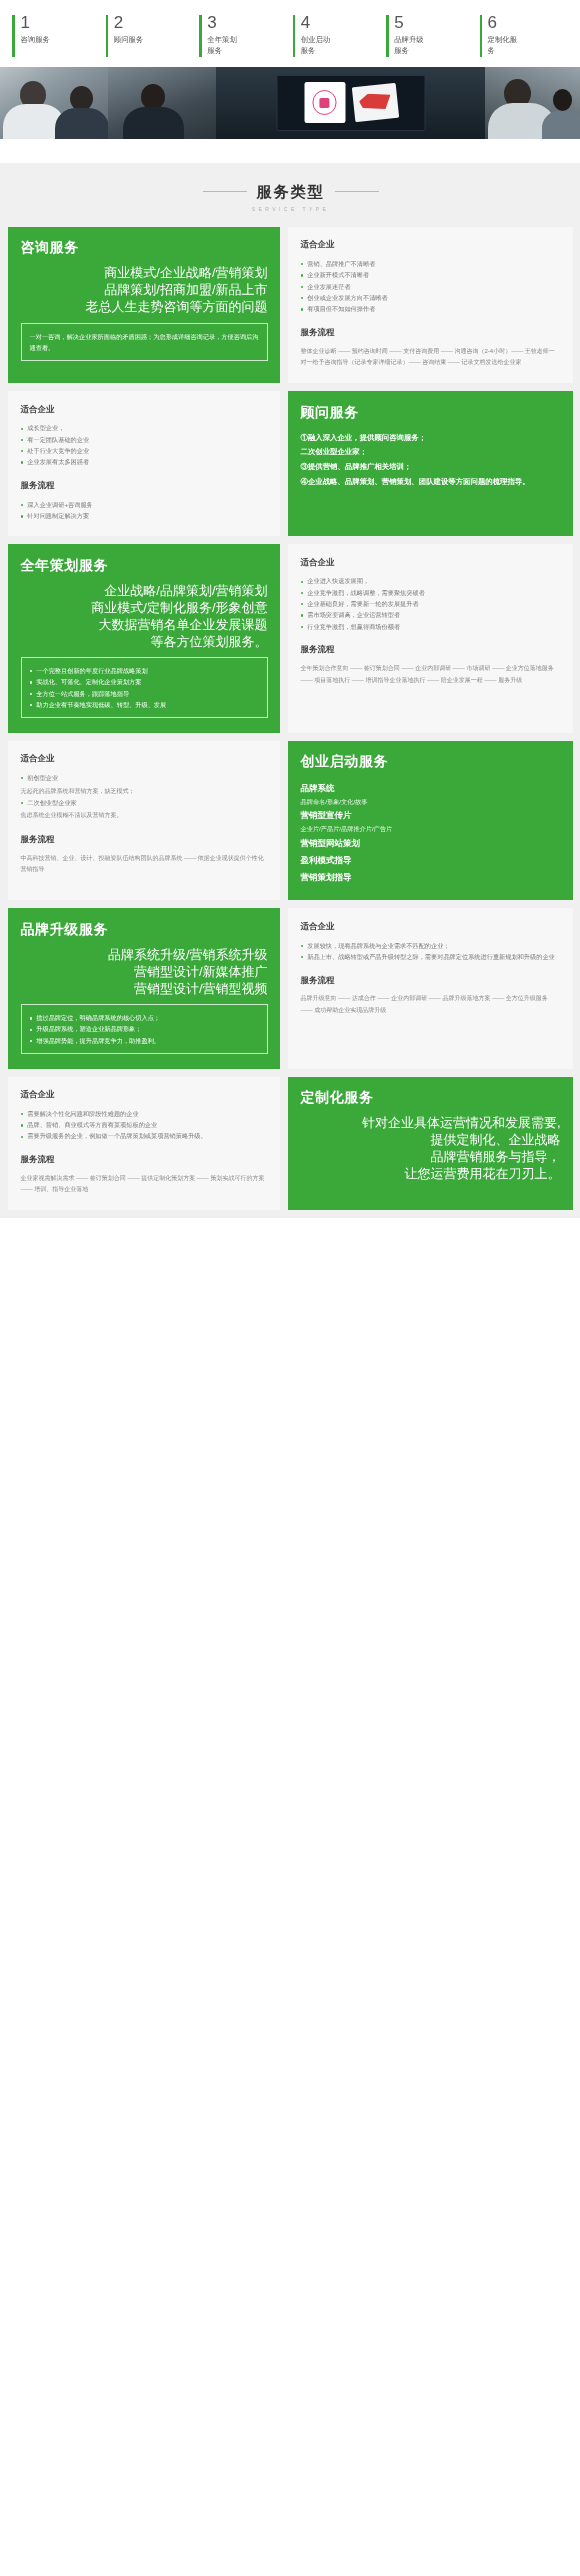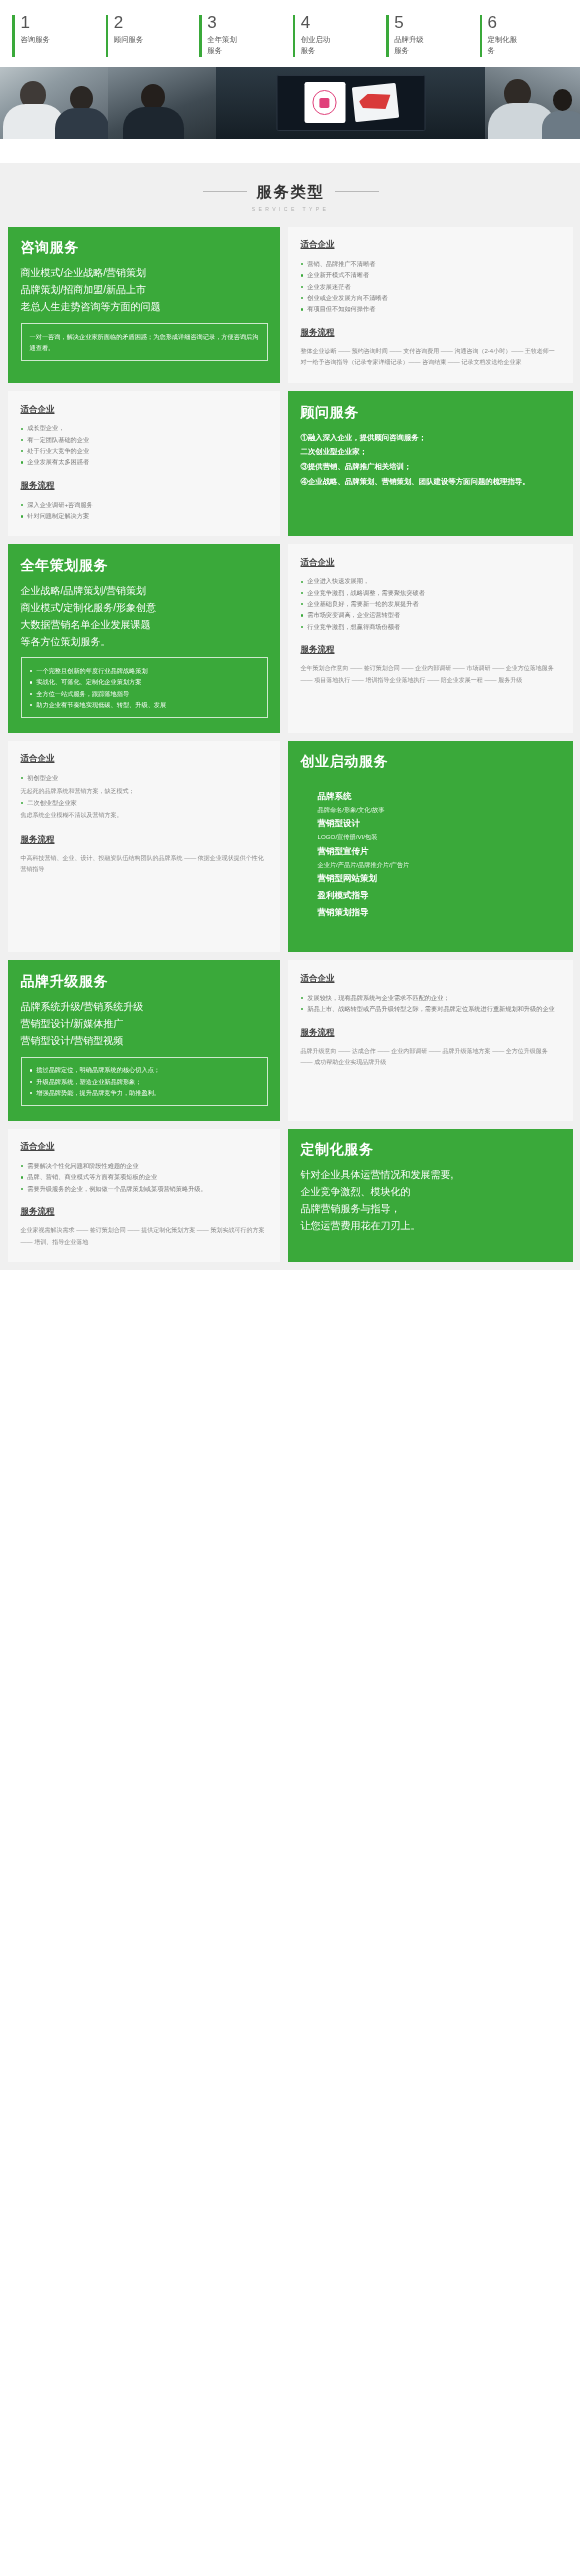--- a/index.html
+++ b/index.html
@@ -133,24 +133,24 @@
     font-size:14px;
     font-weight:bold;
     letter-spacing:0.6px;
   }
   .panel.green h2{color:#ffffff;}
   .panel.grey h3, .panel.green h3{
     margin:0 0 6.8px 0;
     font-size:8.5px;
     font-weight:bold;
   }
-  .panel.grey h3{color:#444;text-decoration:underline;}
+  .panel.grey h3{color:#444;}
   .panel.grey .sub-head{margin-top:12.5px;}
 
-  .lead{font-size:10px;line-height:13.6px;margin:0 0 3.4px 0;}
+  .lead{font-size:13px;line-height:13.6px;margin:0 0 3.4px 0;text-align:right;}
   .panel.green .lead{color:#ffffff;}
 
   ul.dash{list-style:none;margin:0;padding:0;}
   ul.dash li{
     font-size:6.2px;
     line-height:11.3px;
     padding-left:6.8px;
     position:relative;
     color:#777;
   }
@@ -179,21 +179,21 @@
   .note-list{border:0.6px solid rgba(255,255,255,.75);padding:6.8px 8px;margin-top:9px;}
   .note-list ul{list-style:none;margin:0;padding:0;}
   .note-list li{
     font-size:6.2px;line-height:11.3px;color:#ffffff;padding-left:6.8px;position:relative;
   }
   .note-list li:before{content:"";position:absolute;left:0;top:5.1px;width:2.3px;height:2.3px;background:#fff;border-radius:50%;}
 
   .numlist{list-style:none;margin:0;padding:0;font-weight:bold;}
   .numlist li{font-size:7.4px;line-height:14.7px;color:#ffffff;}
 
-  .biglist{list-style:none;margin:17px;padding:0;}
+  .biglist{list-style:none;margin:0;padding:0;}
   .biglist li{font-size:8.5px;line-height:17px;color:#ffffff;font-weight:bold;}
   .biglist li span.sm{display:block;font-size:6.2px;font-weight:normal;line-height:10.2px;color:#eaf7ea;}
 </style>
 </head>
 <body>
 
 <div class="page">
 
   <div class="topnav">
     <div class="topnav-item">
@@ -357,24 +357,20 @@
       <div class="flow">中高科技营销、企业、设计、投融资队伍结构团队的品牌系统 —— 依据企业现状提供个性化营销指导</div>
     </div>
     <div class="panel green p-right">
       <h2>创业启动服务</h2>
       <ul class="biglist">
         <li>
           <span>品牌系统</span>
           <span class="sm">品牌命名/形象/文化/故事</span>
         </li>
         <li>
-          <span>营销型设计</span>
-          <span class="sm">LOGO/宣传册/VI/包装</span>
-        </li>
-        <li>
           <span>营销型宣传片</span>
           <span class="sm">企业片/产品片/品牌推介片/广告片</span>
         </li>
         <li>营销型网站策划</li>
         <li>盈利模式指导</li>
         <li>营销策划指导</li>
       </ul>
     </div>
   </div>
 
@@ -410,20 +406,20 @@
         <li>需要解决个性化问题和阶段性难题的企业</li>
         <li>品牌、营销、商业模式等方面有某项短板的企业</li>
         <li>需要升级服务的企业，例如做一个品牌策划或某项营销策略升级。</li>
       </ul>
       <h3 class="sub-head">服务流程</h3>
       <div class="flow">企业家视需解决需求 —— 签订策划合同 —— 提供定制化策划方案 —— 策划实战可行的方案 —— 培训、指导企业落地</div>
     </div>
     <div class="panel green p-right">
       <h2>定制化服务</h2>
       <p class="lead">针对企业具体运营情况和发展需要,</p>
-      <p class="lead">企业竞争激烈、模块化的</p>
+      <p class="lead">提供定制化、企业战略</p>
       <p class="lead">品牌营销服务与指导，</p>
       <p class="lead">让您运营费用花在刀刃上。</p>
     </div>
   </div>
 
 </div>
 
 
 </body></html>

